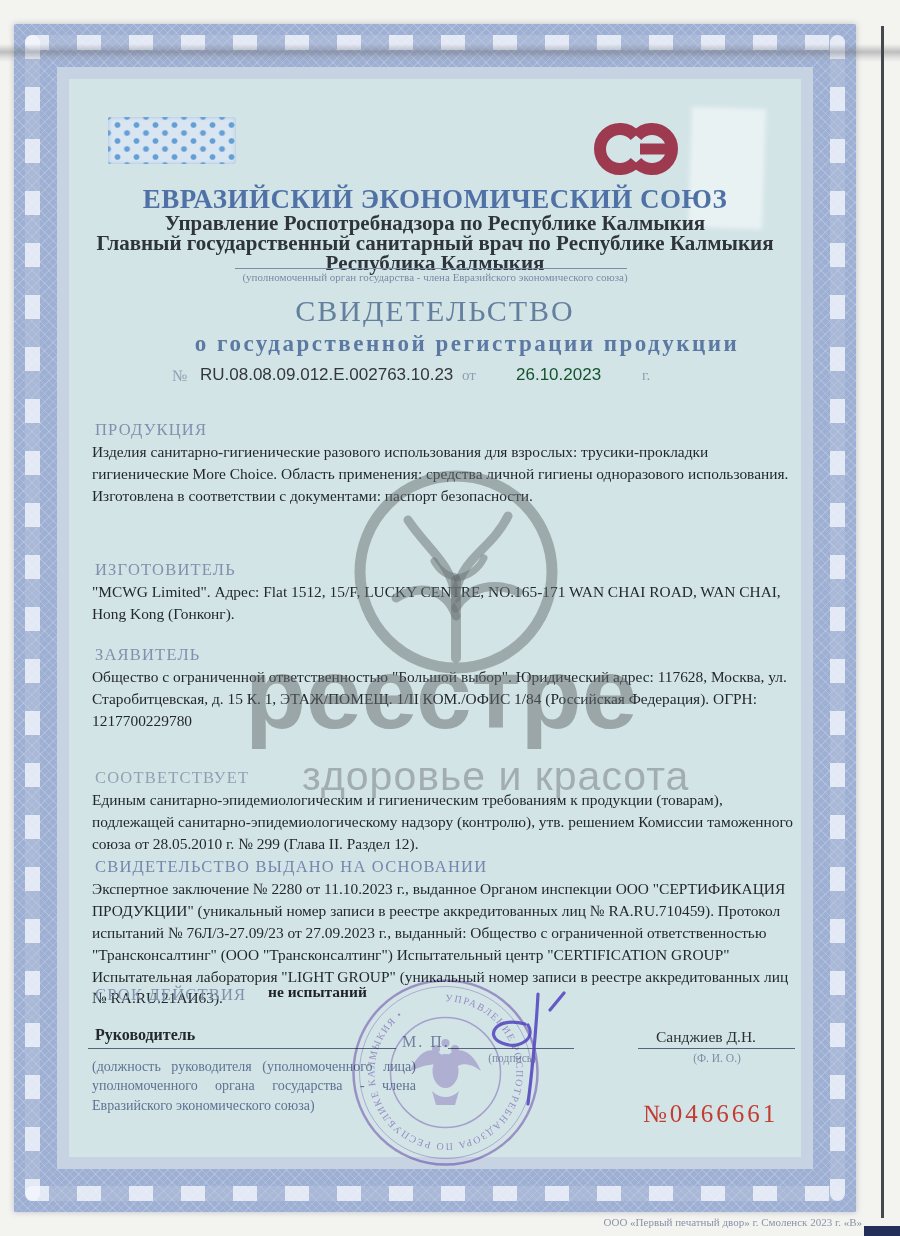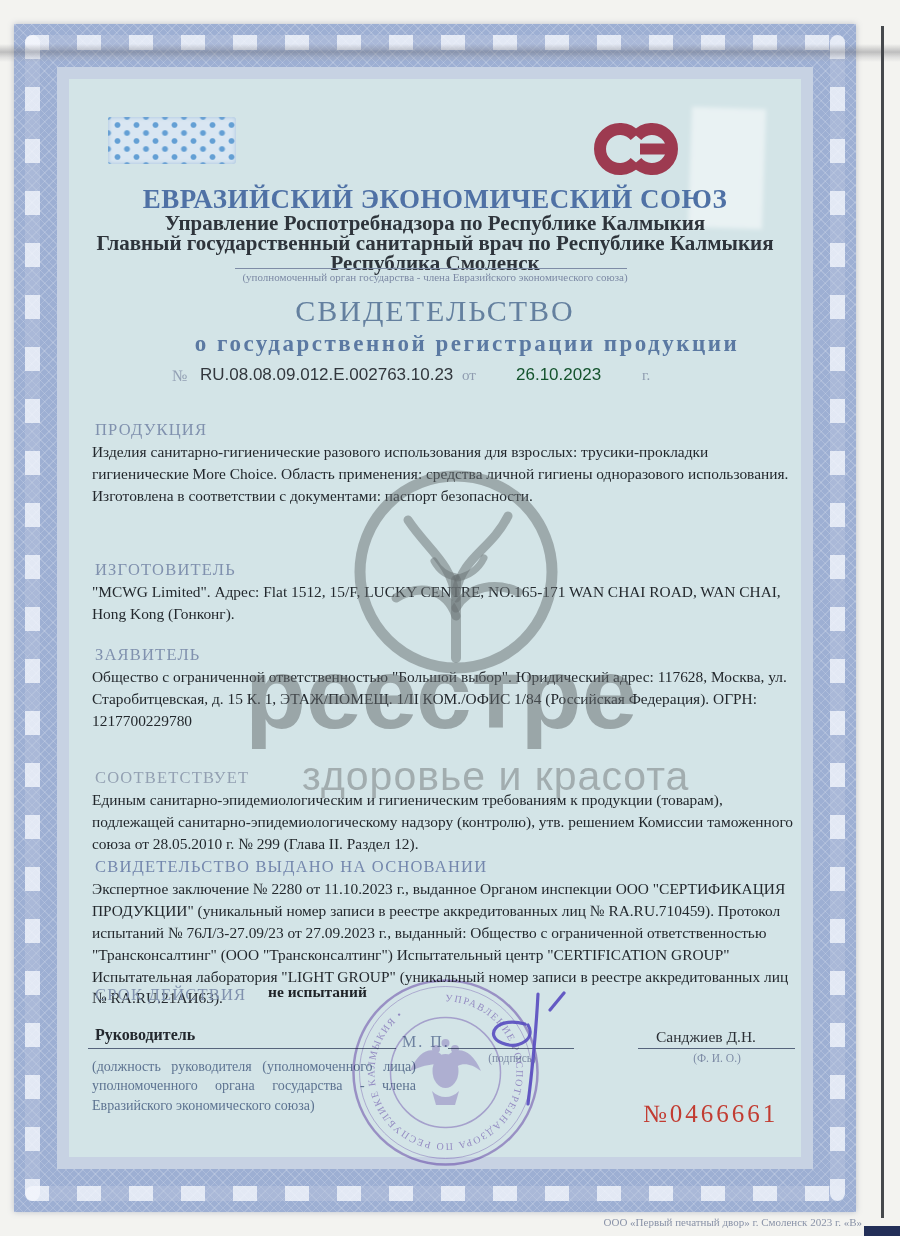--- a/index.html
+++ b/index.html
@@ -126,21 +126,21 @@
   <g stroke="#9d3a50" stroke-width="12" fill="none" stroke-linecap="butt">
     <path d="M45.3,20.1 A20,20 0 1 0 45.3,45.9"></path>
     <path d="M46.7,45.9 A20,20 0 1 0 46.7,20.1"></path>
     <path d="M50,33 L76,33" stroke-width="11"></path>
   </g>
 </svg>
 
 <div class="abs union-title">ЕВРАЗИЙСКИЙ ЭКОНОМИЧЕСКИЙ СОЮЗ</div>
 <div class="abs auth-line auth-1">Управление Роспотребнадзора по Республике Калмыкия</div>
 <div class="abs auth-line auth-2">Главный государственный санитарный врач по Республике Калмыкия</div>
-<div class="abs auth-line auth-3">Республика Смоленск</div>
+<div class="abs auth-line auth-3">Республика Калмыкия</div>
 <div class="abs auth-rule"></div>
 <div class="abs auth-caption">(уполномоченный орган государства - члена Евразийского экономического союза)</div>
 
 <div class="abs doc-title">СВИДЕТЕЛЬСТВО</div>
 <div class="abs doc-subtitle">о государственной регистрации продукции</div>
 
 <span class="abs num-label">№</span>
 <span class="abs num-value">RU.08.08.09.012.E.002763.10.23</span>
 <span class="abs date-label">от</span>
 <span class="abs date-value">26.10.2023</span>

